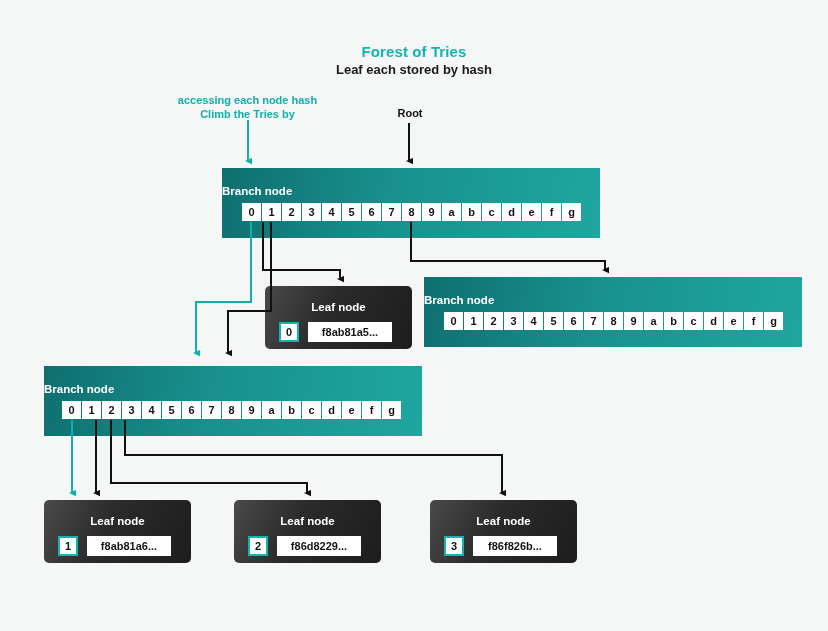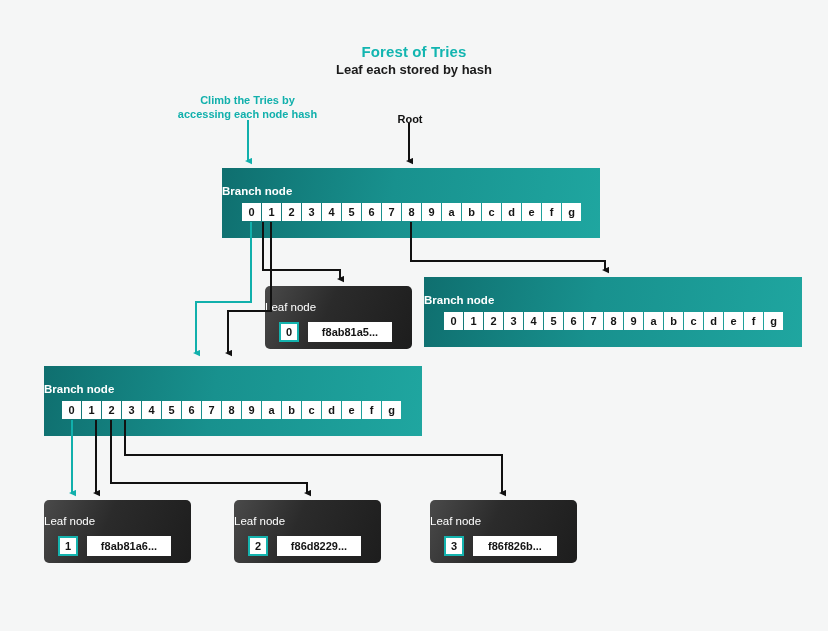--- a/index.html
+++ b/index.html
@@ -52,22 +52,22 @@
   }
 
   
   .leaf{
     position:absolute;
     background:linear-gradient(115deg,#4a4a4a 0%, #2b2b2b 42%, #1d1d1d 100%);
     border-radius:5px;
     box-sizing:border-box;
   }
   .leaf .lf-title{
-    position:absolute;left:0;width:100%;
-    color:#ffffff;font-size:11.5px;font-weight:normal;top:15px;
+    position:absolute;left:0;width:100%;text-align:center;
+    color:#ffffff;font-size:11.5px;font-weight:bold;top:15px;
   }
   .lf-row{
     position:absolute;left:14px;top:36px;display:flex;align-items:center;gap:9px;
   }
   .lf-idx{
     width:20px;height:20px;background:#ffffff;border:2px solid #14b3ae;
     color:#141414;font-size:11px;font-weight:bold;
     display:flex;align-items:center;justify-content:center;box-sizing:border-box;
   }
   .lf-val{
@@ -81,25 +81,25 @@
 </style>
 </head>
 <body>
 
 <div id="stage">
 
   <div class="title" style="top:43px;">Forest of Tries</div>
   <div class="subtitle" style="top:62px;">Leaf each stored by hash</div>
 
   <div class="annot teal" style="left:160px;top:93px;width:175px;">
+    <div>accessing each node hash</div>
     <div>Climb the Tries by</div>
-    <div>accessing each node hash</div>
-  </div>
-
-  <div class="annot black" style="left:370px;top:112px;width:80px;">Root</div>
+  </div>
+
+  <div class="annot black" style="left:370px;top:106px;width:80px;">Root</div>
 
   <div class="branch" style="left:222px;top:168px;width:378px;height:70px;">
     <div class="bn-title">Branch node</div>
 
   </div>
   <div class="cells" style="left:242px;top:203px;" id="cells-root-abs">
       <div class="cell">0</div>
       <div class="cell">1</div>
       <div class="cell">2</div>
       <div class="cell">3</div>

